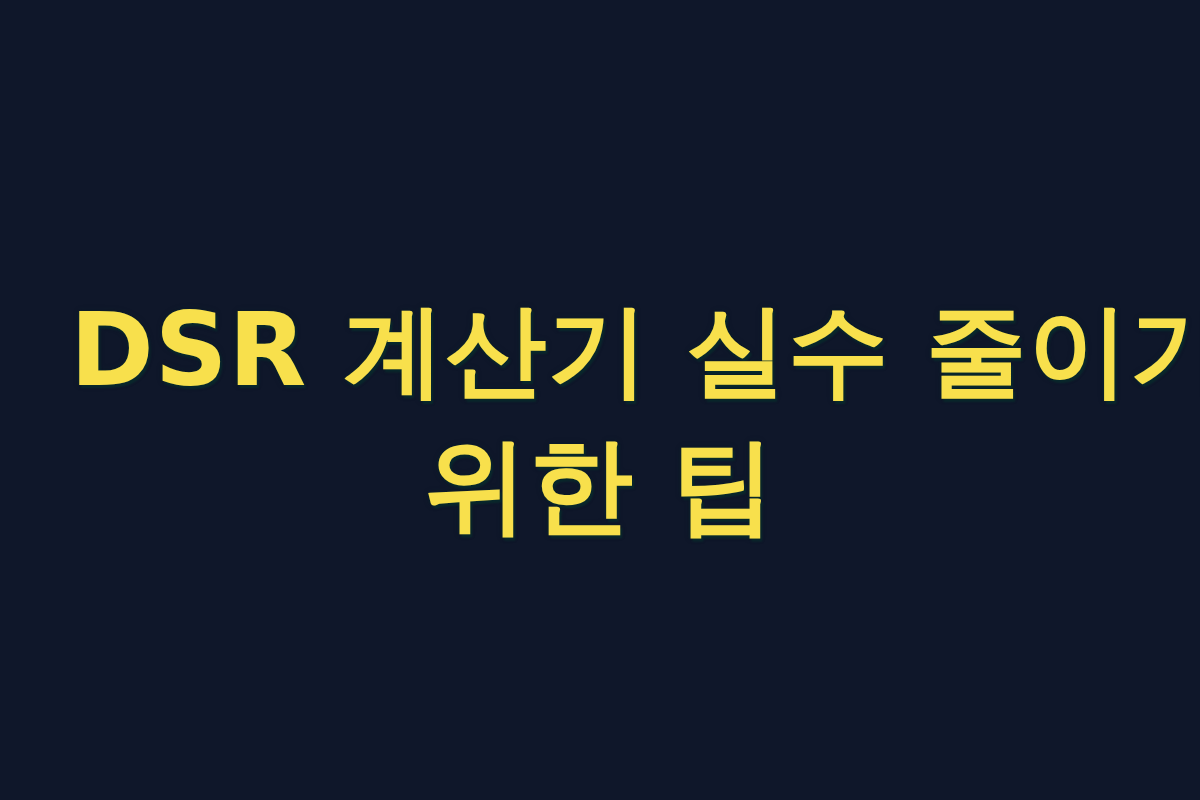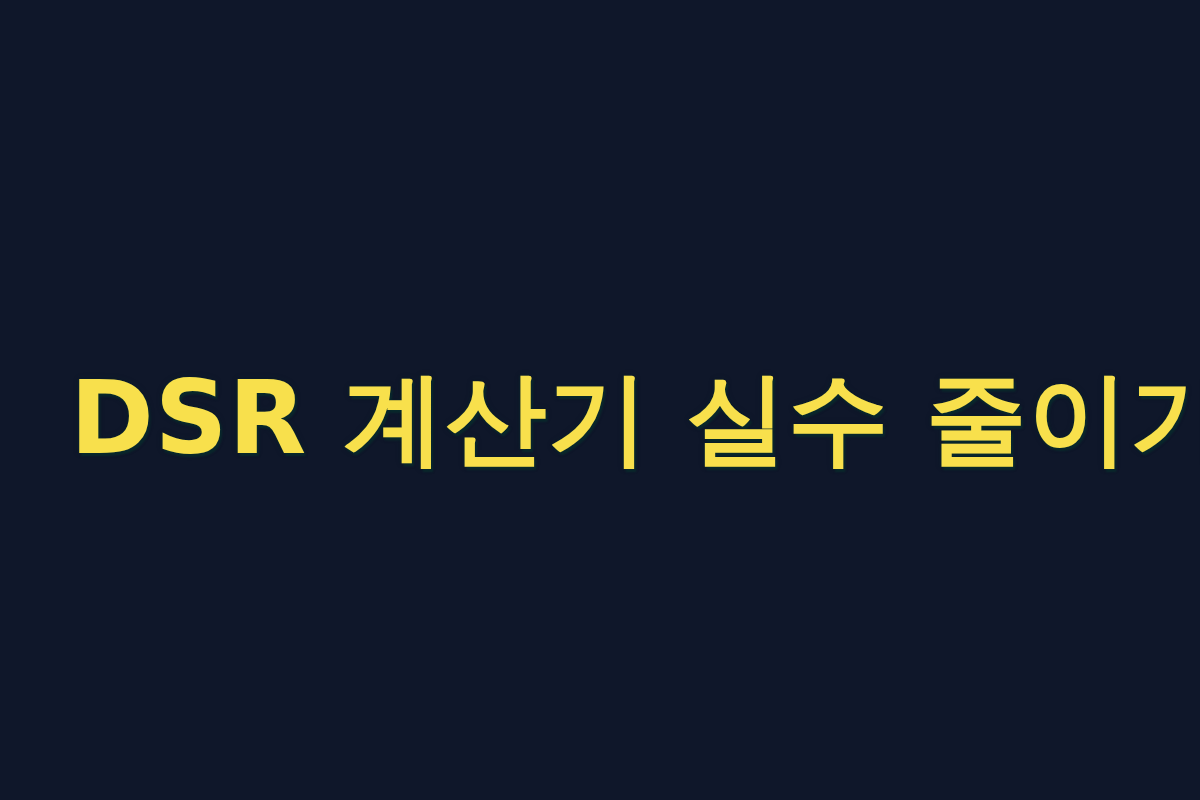--- a/index.html
+++ b/index.html
@@ -63,16 +63,17 @@
 </style>
 </head>
 <body>
 
 <div class="thumbnail-canvas" style="background: #0f172a;">
 
   <div class="headline-block">
 
     <span class="headline-line line-1" style="color: rgb(248, 224, 76);">DSR 계산기 실수 줄이기</span>
 
+    <span class="headline-line line-2" style="color: rgb(248, 224, 76);">위한 팁</span>
 
   </div>
 
 </div>
 
 </body></html>

